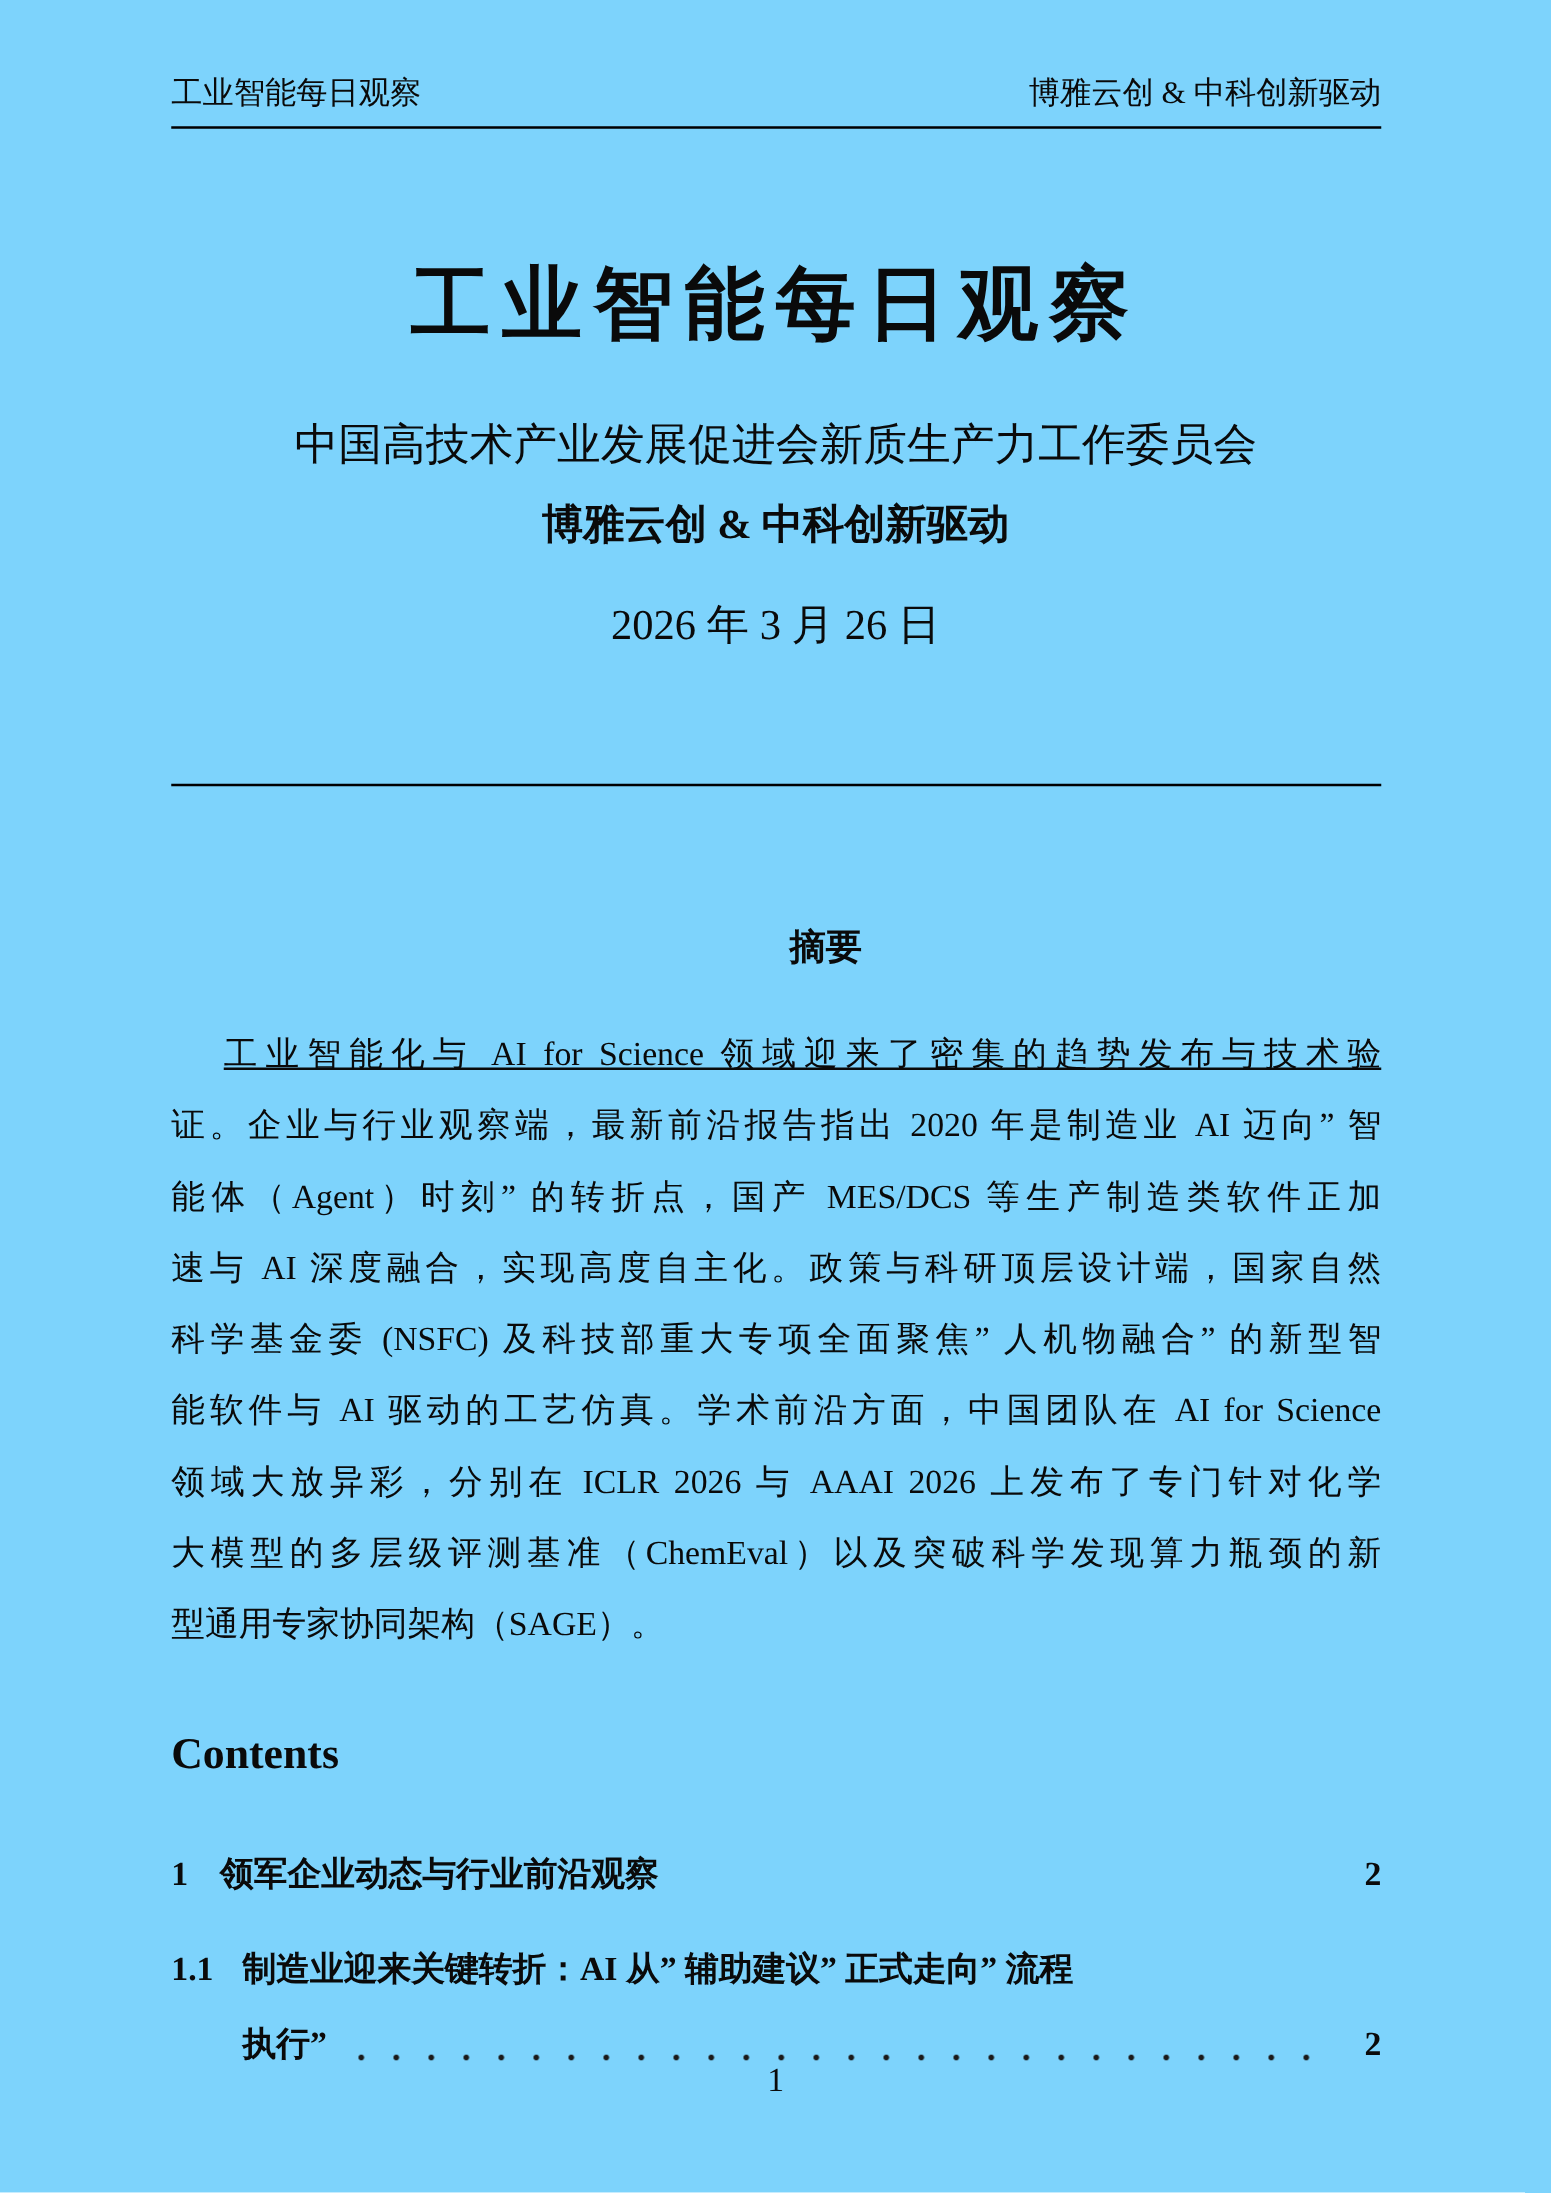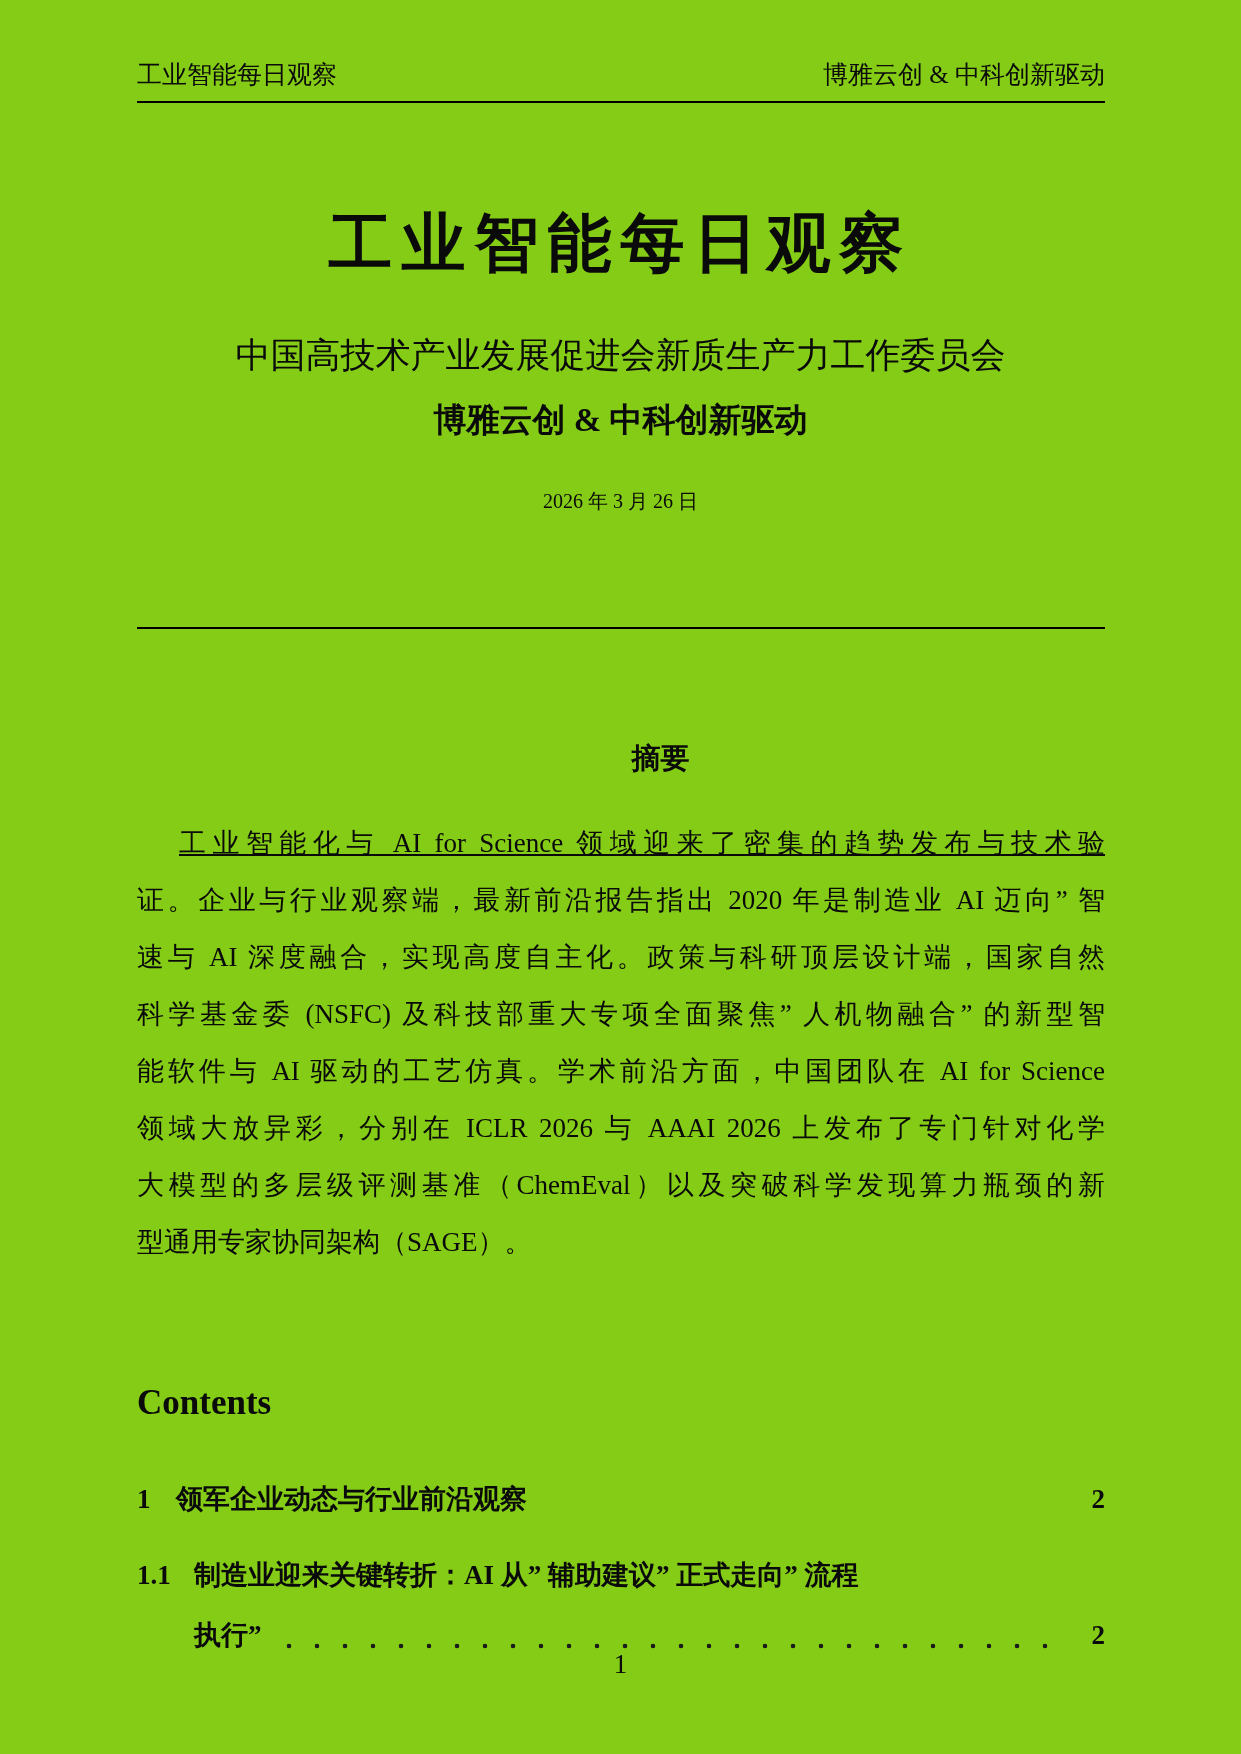--- a/index.html
+++ b/index.html
@@ -1,19 +1,19 @@
 <!DOCTYPE html>
 <html><head>
 <meta charset="utf-8">
 <style>
   html,body { margin:0; padding:0; background:#ffffff; }
   .page {
     position:relative;
     width:1241px; height:1754px;
-    background:#84cc16;
+    background:#7dd3fc;
     color:#0a0a0a;
     font-family:"Liberation Serif","DejaVu Serif",serif;
     overflow:hidden;
   }
 
   
   .doc-header {
     position:absolute; top:60px; left:137px; right:136px;
     display:flex; justify-content:space-between; align-items:baseline;
     font-size:25px; line-height:30px;
@@ -33,21 +33,21 @@
   .doc-subtitle {
     position:absolute; top:334px; left:0; width:100%;
     text-align:center; font-size:35px; line-height:44px;
   }
   .doc-author {
     position:absolute; top:399px; left:0; width:100%;
     text-align:center; font-size:33px; font-weight:700; line-height:42px;
   }
   .doc-date {
     position:absolute; top:484px; left:0; width:100%;
-    text-align:center; font-size:20px; line-height:34px;
+    text-align:center; font-size:34px; line-height:34px;
   }
   .mid-rule {
     position:absolute; top:627px; left:137px; right:136px;
     border-top:2px solid #000;
   }
 
   
   .abstract-heading {
     position:absolute; top:740px; left:0; width:100%;
     text-align:center; font-size:29px; font-weight:700; line-height:36px;margin-left:40px;
@@ -118,20 +118,21 @@
   <div class="doc-author">博雅云创 &amp; 中科创新驱动</div>
   <div class="doc-date">2026 年 3 月 26 日</div>
 
   <div class="mid-rule"></div>
 
   <div class="abstract-heading">摘要</div>
 
   <div class="abstract-body">
     <div class="abs-line first">工业智能化与 AI for Science 领域迎来了密集的趋势发布与技术验</div>
     <div class="abs-line">证。企业与行业观察端，最新前沿报告指出 2020 年是制造业 AI 迈向” 智</div>
+    <div class="abs-line">能体（Agent）时刻” 的转折点，国产 MES/DCS 等生产制造类软件正加</div>
     <div class="abs-line">速与 AI 深度融合，实现高度自主化。政策与科研顶层设计端，国家自然</div>
     <div class="abs-line">科学基金委 (NSFC) 及科技部重大专项全面聚焦” 人机物融合” 的新型智</div>
     <div class="abs-line">能软件与 AI 驱动的工艺仿真。学术前沿方面，中国团队在 AI for Science</div>
     <div class="abs-line">领域大放异彩，分别在 ICLR 2026 与 AAAI 2026 上发布了专门针对化学</div>
     <div class="abs-line">大模型的多层级评测基准（ChemEval）以及突破科学发现算力瓶颈的新</div>
     <div class="abs-line last">型通用专家协同架构（SAGE）。</div>
   </div>
 
   <div class="contents-heading">Contents</div>
 

